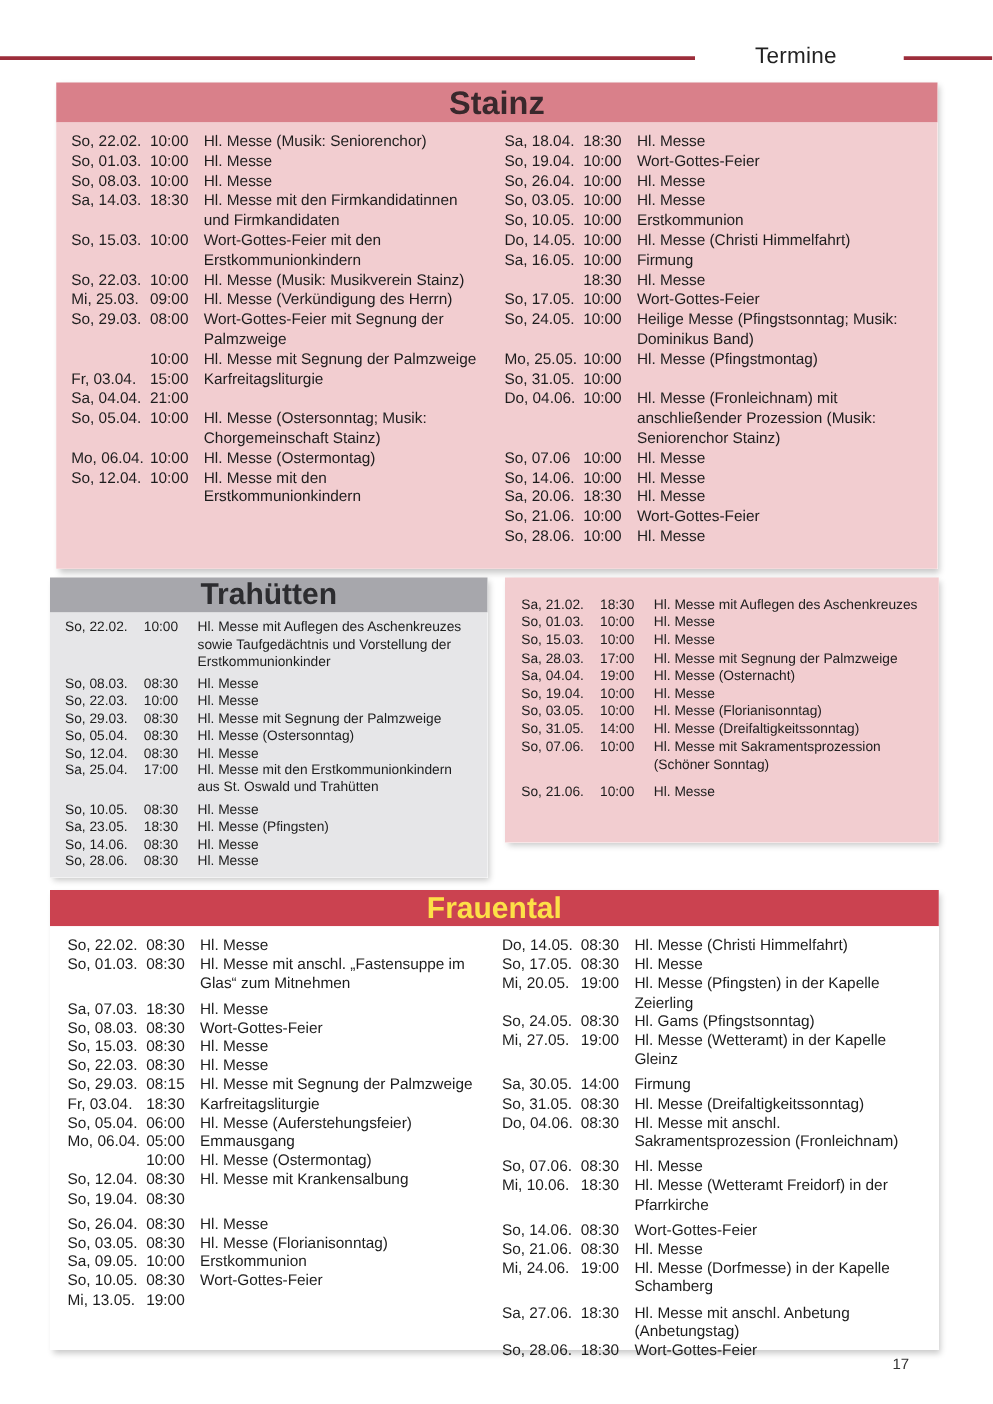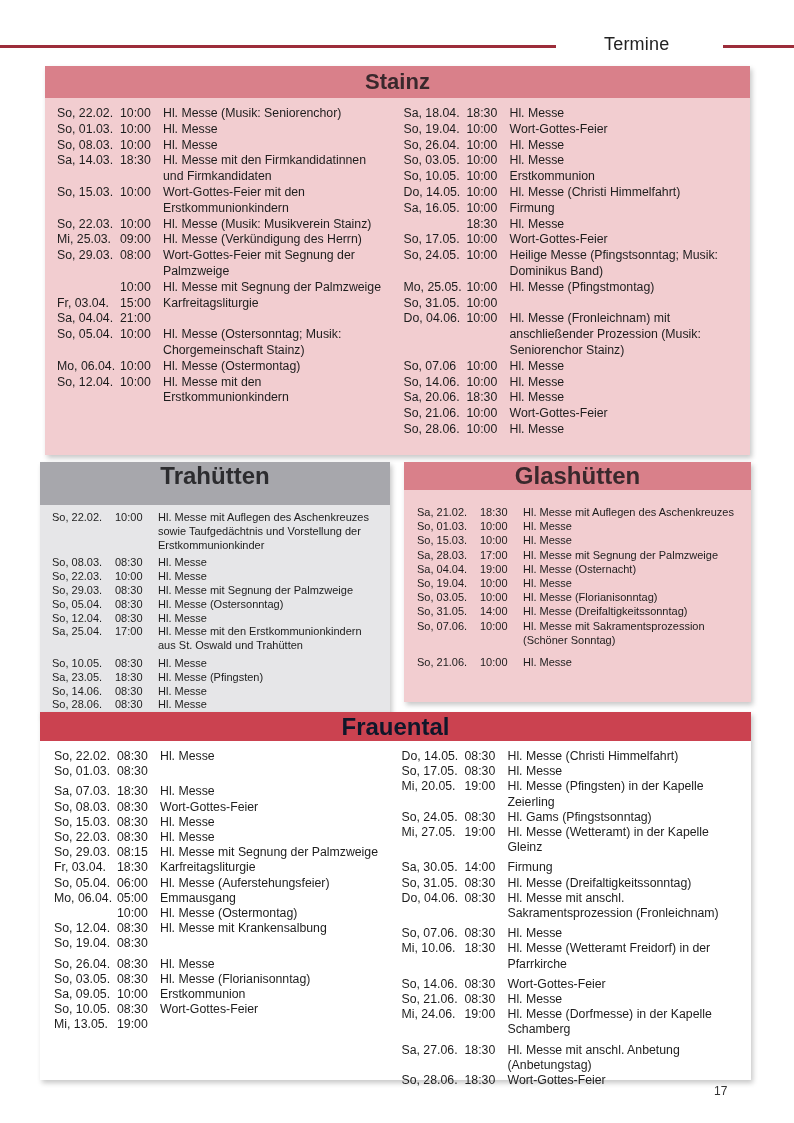--- a/index.html
+++ b/index.html
@@ -16,39 +16,39 @@
     font-size:18px; letter-spacing:0.2px; color:#222222;
   }
   
   .panel { position:absolute; box-shadow:2px 3px 5px rgba(0,0,0,0.22); }
   .panel-header {
     text-align:center; font-weight:bold; color:#39282c;
   }
   .panel-body { box-sizing:border-box;gap:12px; }
 
   .panel.stainz { left:45px; top:66px; width:705px; }
-  .stainz .panel-header { height:32px; line-height:32px; font-size:22px; background:var(--rose-header,#d9808a); }
+  .stainz .panel-header { height:32px; line-height:32px; font-size:26px; background:var(--rose-header,#d9808a); }
   .stainz .panel-body { background:var(--rose-body,#f2cdd0); height:357px; padding:8px 12px 0 12px; display:flex; }
   .stainz .col { width:50%; box-sizing:border-box; }
   .stainz .row { font-size:12.3px; line-height:15.8px; }
 
   .panel.trahuetten { left:40px; top:462px; width:350px; }
-  .trahuetten .panel-header { height:43px; line-height:28px; font-size:24px; background:var(--gray-header,#a7a7ac); color:#2c2c2f; }
+  .trahuetten .panel-header { height:28px; line-height:28px; font-size:24px; background:var(--gray-header,#a7a7ac); color:#2c2c2f; }
   .trahuetten .panel-body { background:var(--gray-body,#e6e6e8); height:212px; padding:6px 10px 0 12px; }
   .trahuetten .row { font-size:11px; line-height:13.8px; }
   .trahuetten .row.gap { margin-top:4px; }
 
   .panel.glashuetten { left:404px; top:462px; width:347px; }
   .glashuetten .panel-header { height:28px; line-height:28px; font-size:24px; background:var(--rose-header,#d9808a); }
   .glashuetten .panel-body { background:var(--rose-body,#f2cdd0); height:212px; padding:15px 10px 0 13px; }
   .glashuetten .row { font-size:11px; line-height:14.2px; }
   .glashuetten .row.gap { margin-top:8px; }
 
   .panel.frauental { left:40px; top:712px; width:711px; }
-  .frauental .panel-header { height:29px; line-height:29px; font-size:24px; background:var(--red-header,#cb4250); color:#0f172a; }
+  .frauental .panel-header { height:29px; line-height:29px; font-size:24px; background:var(--red-header,#cb4250); color:#fde047; }
   .frauental .panel-body { background:#ffffff; height:339px; padding:8px 14px 0 14px; display:flex; }
   .frauental .col { width:50%; box-sizing:border-box; }
   .frauental .row { font-size:12.3px; line-height:15.2px; }
   .frauental .row.gap { margin-top:5px; }
 
   
   .row { display:grid; grid-template-columns:63px 43px 1fr; }
   .row .desc { padding-right:6px; }
   .row.gap { margin-top:5px; }
 
@@ -288,21 +288,20 @@
           <div class="row">
             <span class="date">So, 28.06.</span>
             <span class="time">08:30</span>
             <span class="desc">Hl. Messe</span>
           </div>
         </div>
     </div>
   </section>
 
   <section class="panel glashuetten">
-    <div class="panel-header">Glashütten</div>
     <div class="panel-body">
       <div class="col">
           <div class="row">
             <span class="date">Sa, 21.02.</span>
             <span class="time">18:30</span>
             <span class="desc">Hl. Messe mit Auflegen des Aschenkreuzes</span>
           </div>
           <div class="row">
             <span class="date">So, 01.03.</span>
             <span class="time">10:00</span>
@@ -357,20 +356,21 @@
     <div class="panel-body">
       <div class="col">
           <div class="row">
             <span class="date">So, 22.02.</span>
             <span class="time">08:30</span>
             <span class="desc">Hl. Messe</span>
           </div>
           <div class="row">
             <span class="date">So, 01.03.</span>
             <span class="time">08:30</span>
+            <span class="desc">Hl. Messe mit anschl. „Fastensuppe im Glas“ zum Mitnehmen</span>
           </div>
           <div class="row gap">
             <span class="date">Sa, 07.03.</span>
             <span class="time">18:30</span>
             <span class="desc">Hl. Messe</span>
           </div>
           <div class="row">
             <span class="date">So, 08.03.</span>
             <span class="time">08:30</span>
             <span class="desc">Wort-Gottes-Feier</span>

